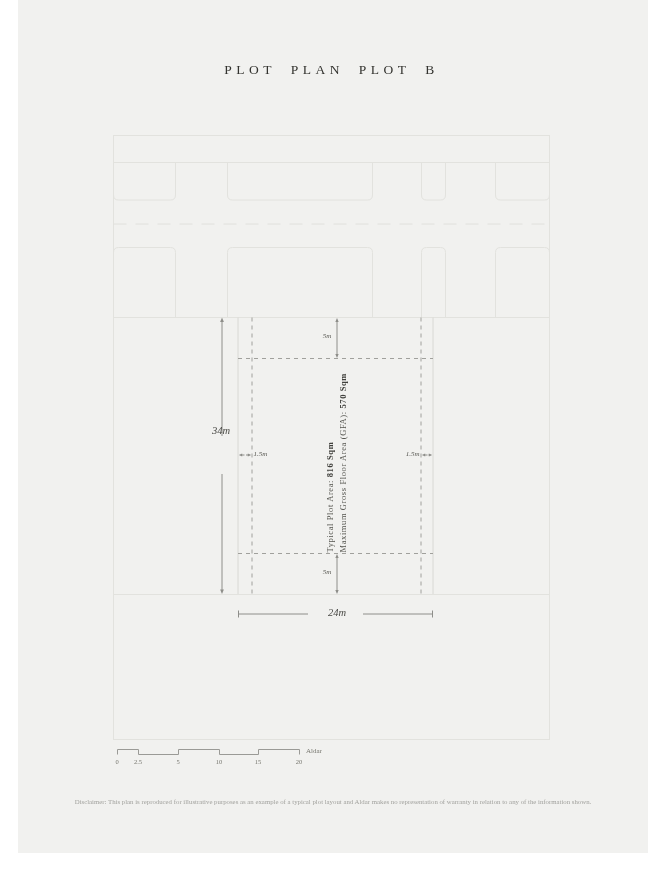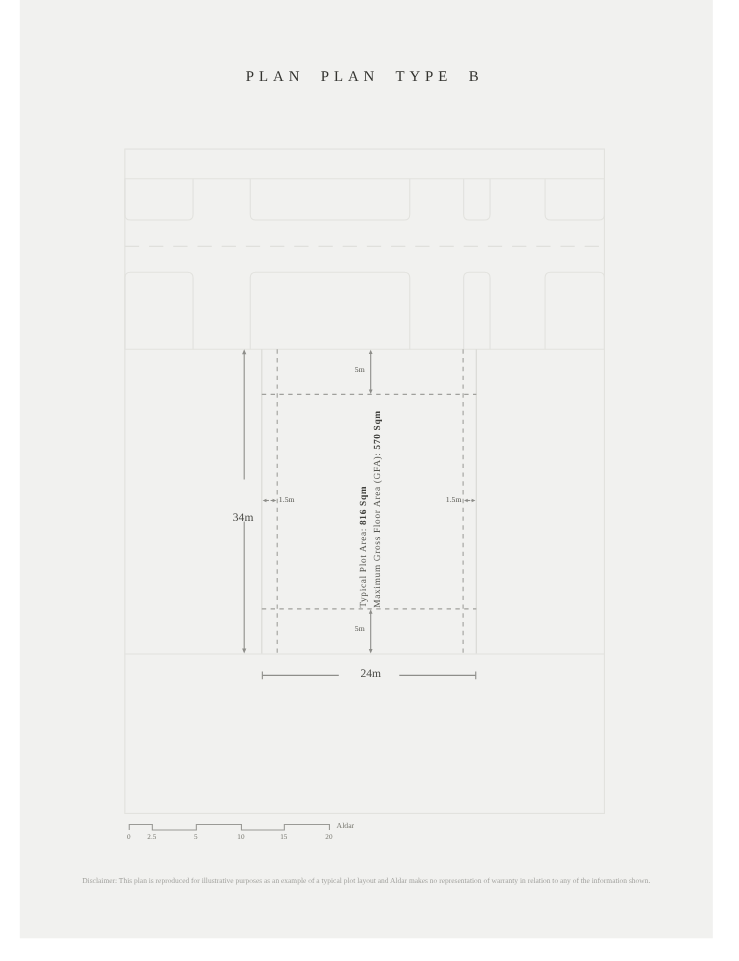--- a/index.html
+++ b/index.html
@@ -2,41 +2,41 @@
 <html><head>
 <meta charset="utf-8">
 <style>
   html,body{margin:0;padding:0;background:#ffffff;}
   .page{position:relative;width:672px;height:874px;background:#ffffff;overflow:hidden;
         font-family:"Liberation Serif","DejaVu Serif",serif;}
   .canvas{position:absolute;left:18px;top:0;width:630px;height:853px;background:#f1f1ef;}
   .page-title{position:absolute;left:113px;top:62px;width:437px;text-align:center;
        font-size:13.5px;letter-spacing:4.5px;word-spacing:7px;color:#33332f;}
   svg.plan{position:absolute;left:0;top:0;}
-  .lbl{position:absolute;color:#4a4a46;white-space:nowrap;}
+  .lbl{position:absolute;color:#4a4a46;white-space:nowrap;font-style:italic;}
   .lbl-big{font-size:10.5px;line-height:12px;}
   .lbl-sm{font-size:7px;line-height:9px;color:#55554f;}
   .center{transform:translateX(-50%);}
   .area-text{position:absolute;left:231px;top:434px;width:211px;height:26px;
        transform:rotate(-90deg);font-size:8.5px;line-height:12.5px;letter-spacing:0.6px;
        color:#55554f;text-align:left;}
   .area-text div{white-space:nowrap;}
   .area-text b{color:#3f3f3b;}
   .tick-lbl{position:absolute;font-size:6.5px;line-height:8px;color:#77776f;transform:translateX(-50%);}
   .unit-lbl{position:absolute;font-size:7px;line-height:8px;color:#77776f;}
   .disclaimer{position:absolute;left:18px;top:797px;width:630px;text-align:center;
        font-size:6.8px;line-height:9px;color:#a2a29e;}
 </style>
 </head>
 <body>
 
 <div class="page">
   <div class="canvas"></div>
 
-  <div class="page-title">PLAN PLAN TYPE B</div>
+  <div class="page-title">PLOT PLAN PLOT B</div>
 
   <svg class="plan" width="672" height="874" viewBox="0 0 672 874">
 
     <g stroke="#e2e2de" stroke-width="1" fill="none">
       <rect x="113.5" y="135.5" width="436" height="604"></rect>
       <line x1="113.5" y1="162.5" x2="549.5" y2="162.5"></line>
       <line x1="113.5" y1="317.5" x2="549.5" y2="317.5"></line>
       <line x1="113.5" y1="594.5" x2="549.5" y2="594.5"></line>
 
       <path d="M113.5,162.5 V195 Q113.5,200 118.5,200 H170.5 Q175.5,200 175.5,195 V162.5"></path>
@@ -91,21 +91,21 @@
 
       <line x1="238.5" y1="614" x2="308" y2="614"></line>
       <line x1="363" y1="614" x2="432.5" y2="614"></line>
       <line x1="238.5" y1="610.5" x2="238.5" y2="617.5"></line>
       <line x1="432.5" y1="610.5" x2="432.5" y2="617.5"></line>
     </g>
 
     <path d="M117.5,754.5 V749.5 H138.5 V754.5 H178.5 V749.5 H219.5 V754.5 H258.5 V749.5 H299.5 V754.5" stroke="#9a9a96" stroke-width="1" fill="none"></path>
   </svg>
 
-  <div class="lbl lbl-big center" style="left:221px;top:466px;">34m</div>
+  <div class="lbl lbl-big center" style="left:221px;top:425px;">34m</div>
   <div class="lbl lbl-big center" style="left:337px;top:607px;">24m</div>
   <div class="lbl lbl-sm center" style="left:327px;top:332px;">5m</div>
   <div class="lbl lbl-sm center" style="left:327px;top:568px;">5m</div>
   <div class="lbl lbl-sm" style="left:253.5px;top:450px;">1.5m</div>
   <div class="lbl lbl-sm" style="right:252.5px;top:450px;">1.5m</div>
 
   <div class="area-text">
     <div><span>Typical Plot Area: </span><b>816 Sqm</b></div>
     <div><span>Maximum Gross Floor Area (GFA): </span><b>570 Sqm</b></div>
   </div>

